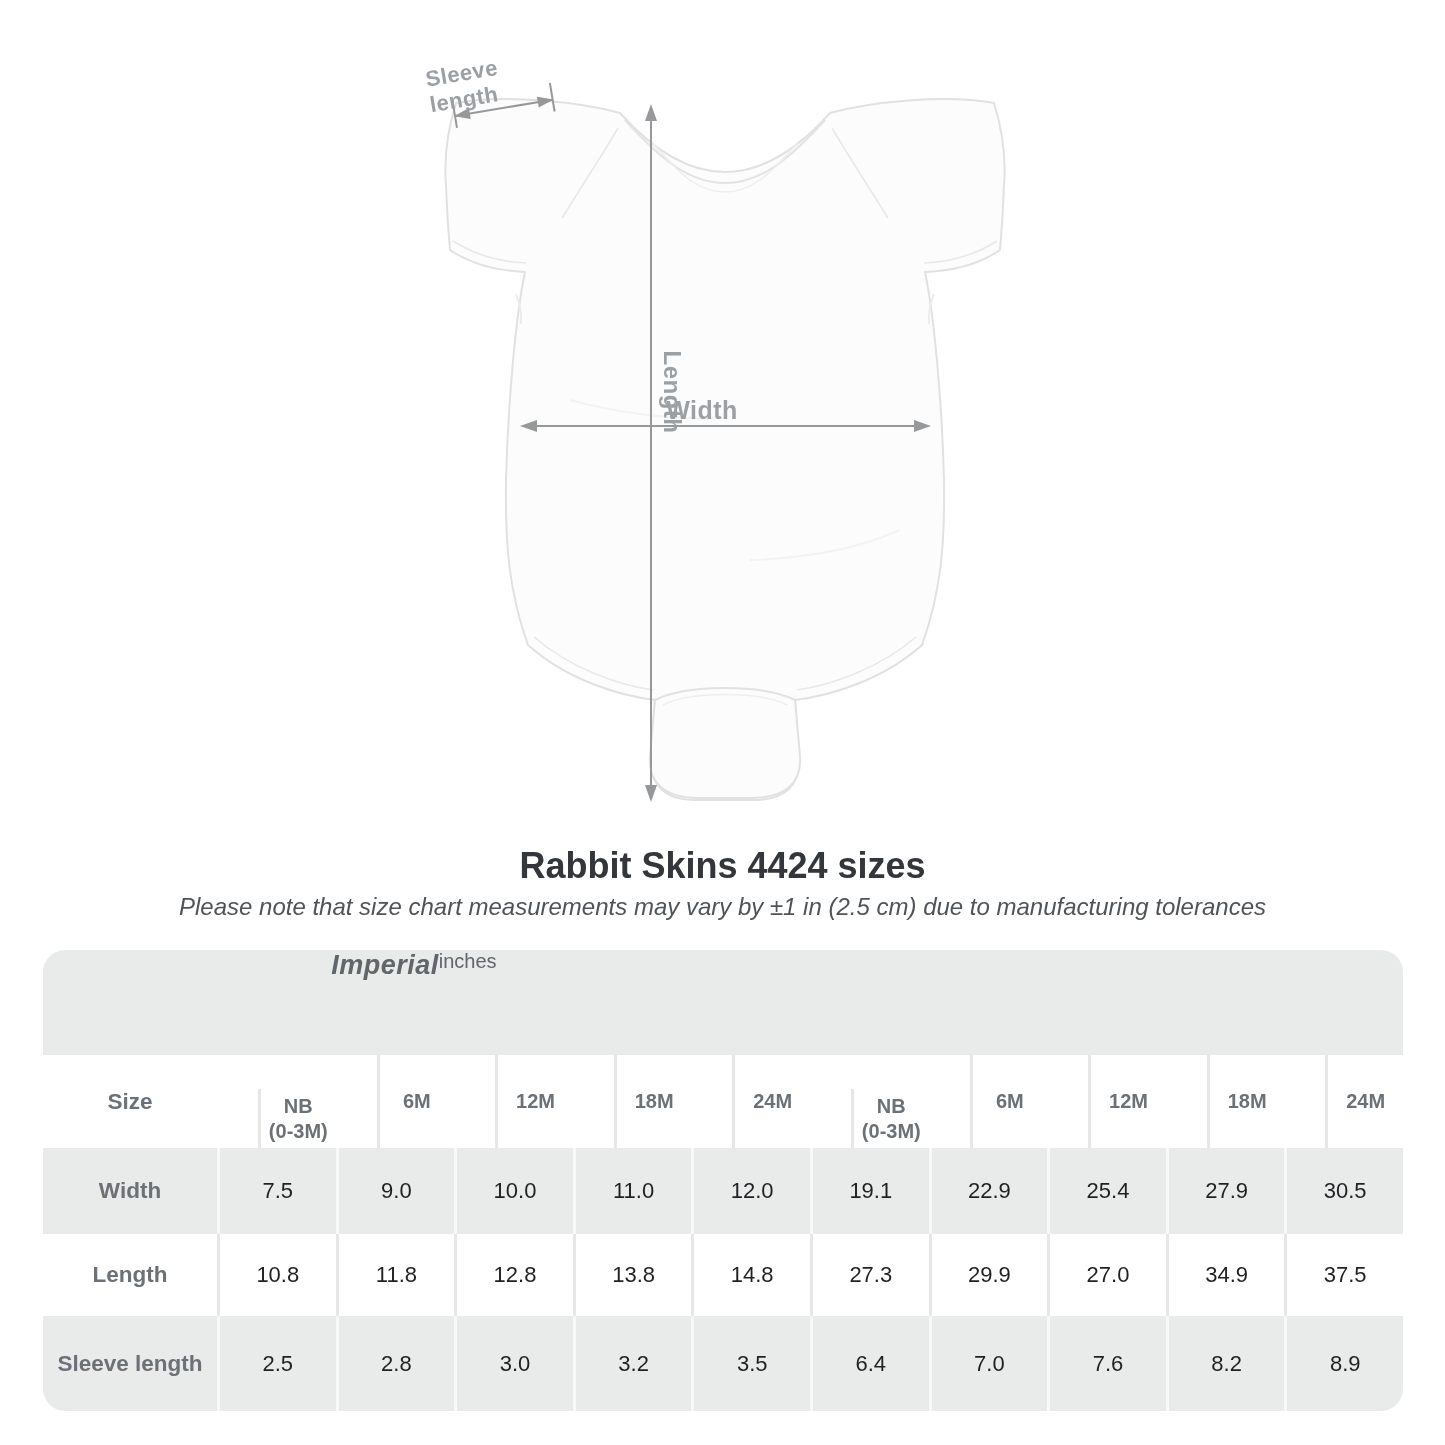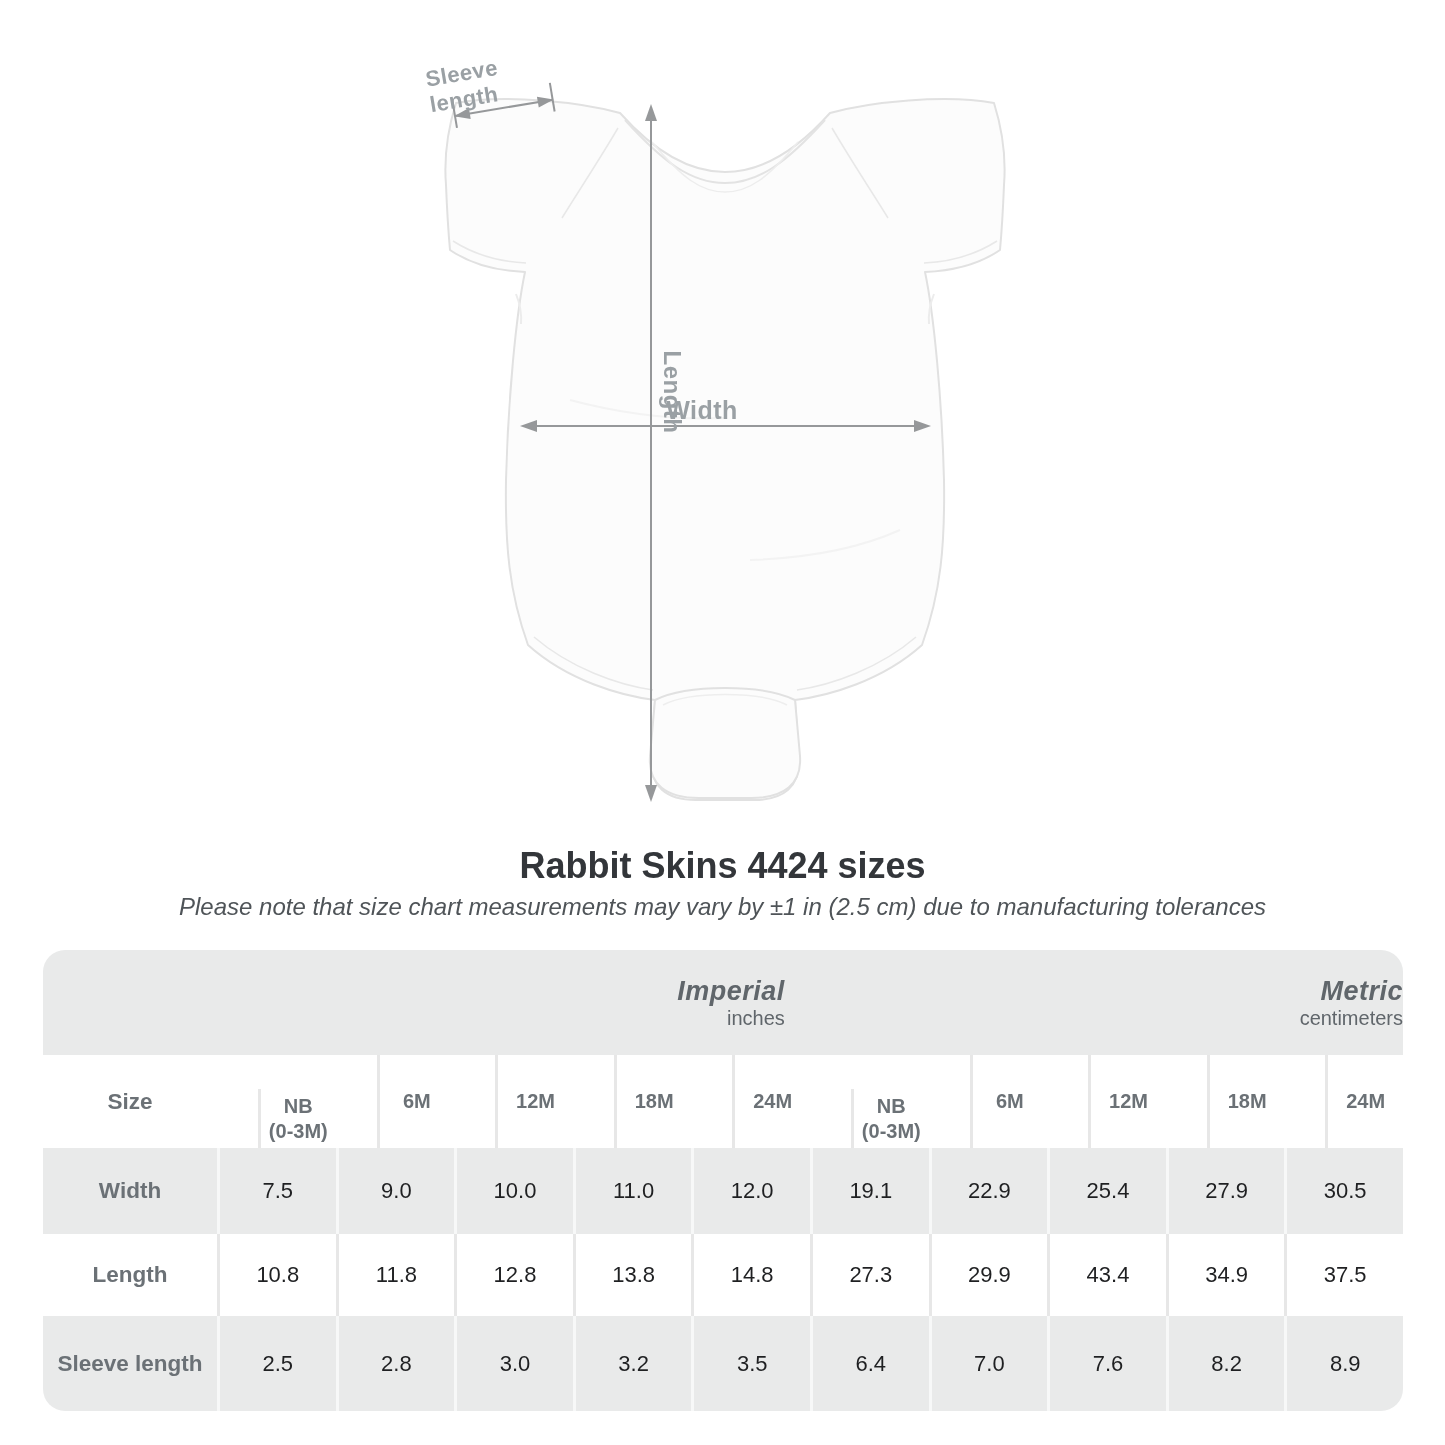--- a/index.html
+++ b/index.html
@@ -25,21 +25,21 @@
     position:absolute;left:0;top:893px;width:100%;text-align:center;
     font-size:24px;font-style:italic;color:#4f5458;
   }
   
   .chart{
     position:absolute;left:43px;top:950px;width:1360px;height:461px;
     border-radius:22px;overflow:hidden;background:#ffffff;
   }
   .t-row{display:grid;grid-template-columns:174px repeat(10,1fr);}
   .band-row{height:105px;background:#e9eaea;grid-template-columns:repeat(11,1fr);}
-  .band-cell{grid-column:span 6;display:flex;flex-direction:column;align-items:flex-end;justify-content:center;padding-left:7px;}
+  .band-cell{grid-column:span 6;display:flex;flex-direction:row;align-items:flex-start;justify-content:center;}
   .band-cell.metric{grid-column:span 5;}
   .group-title{font-size:27px;font-weight:bold;font-style:italic;color:#60666b;letter-spacing:.5px;}
   .group-unit{font-size:20px;color:#60666b;}
   .size-row{height:93px;background:#ffffff;gap:41px;}
   .data-row{background:#ffffff;}
   .row-h1{height:86px;}
   .row-h2{height:82px;}
   .row-h3{height:95px;}
   .row-gray{background:#e9eaea;}
   .cell{display:flex;align-items:center;justify-content:center;text-align:center;}
@@ -131,24 +131,20 @@
   <div class="title">Rabbit Skins 4424 sizes</div>
   <div class="subtitle">Please note that size chart measurements may vary by ±1 in (2.5 cm) due to manufacturing tolerances</div>
 
   <div class="chart">
 
     <div class="t-row band-row">
       <div class="band-cell imperial">
         <div class="group-title">Imperial</div>
         <div class="group-unit">inches</div>
       </div>
-      <div class="band-cell metric">
-        <div class="group-title">Metric</div>
-        <div class="group-unit">centimeters</div>
-      </div>
     </div>
 
     <div class="t-row size-row row-white">
       <div class="cell rowlabel">Size</div>
       <div class="cell colhead pre">NB
 (0-3M)</div>
       <div class="cell colhead">6M</div>
       <div class="cell colhead">12M</div>
       <div class="cell colhead">18M</div>
       <div class="cell colhead">24M</div>
@@ -176,21 +172,21 @@
 
     <div class="t-row data-row row-h2 row-white">
       <div class="cell rowlabel">Length</div>
       <div class="cell val">10.8</div>
       <div class="cell val">11.8</div>
       <div class="cell val">12.8</div>
       <div class="cell val">13.8</div>
       <div class="cell val">14.8</div>
       <div class="cell val">27.3</div>
       <div class="cell val">29.9</div>
-      <div class="cell val">43.4</div>
+      <div class="cell val">27.0</div>
       <div class="cell val">34.9</div>
       <div class="cell val">37.5</div>
     </div>
 
     <div class="t-row data-row row-h3 row-gray">
       <div class="cell rowlabel">Sleeve length</div>
       <div class="cell val">2.5</div>
       <div class="cell val">2.8</div>
       <div class="cell val">3.0</div>
       <div class="cell val">3.2</div>

